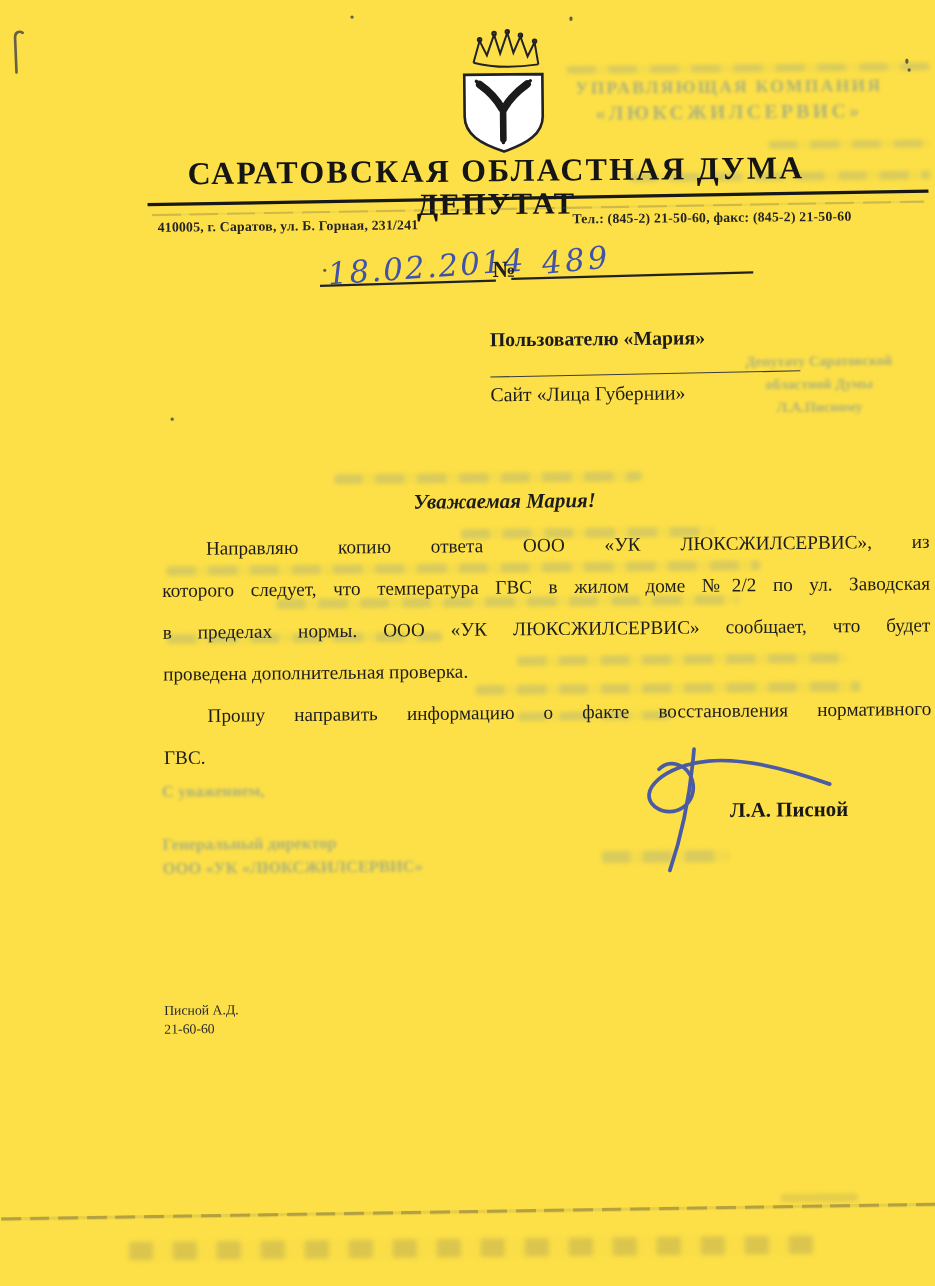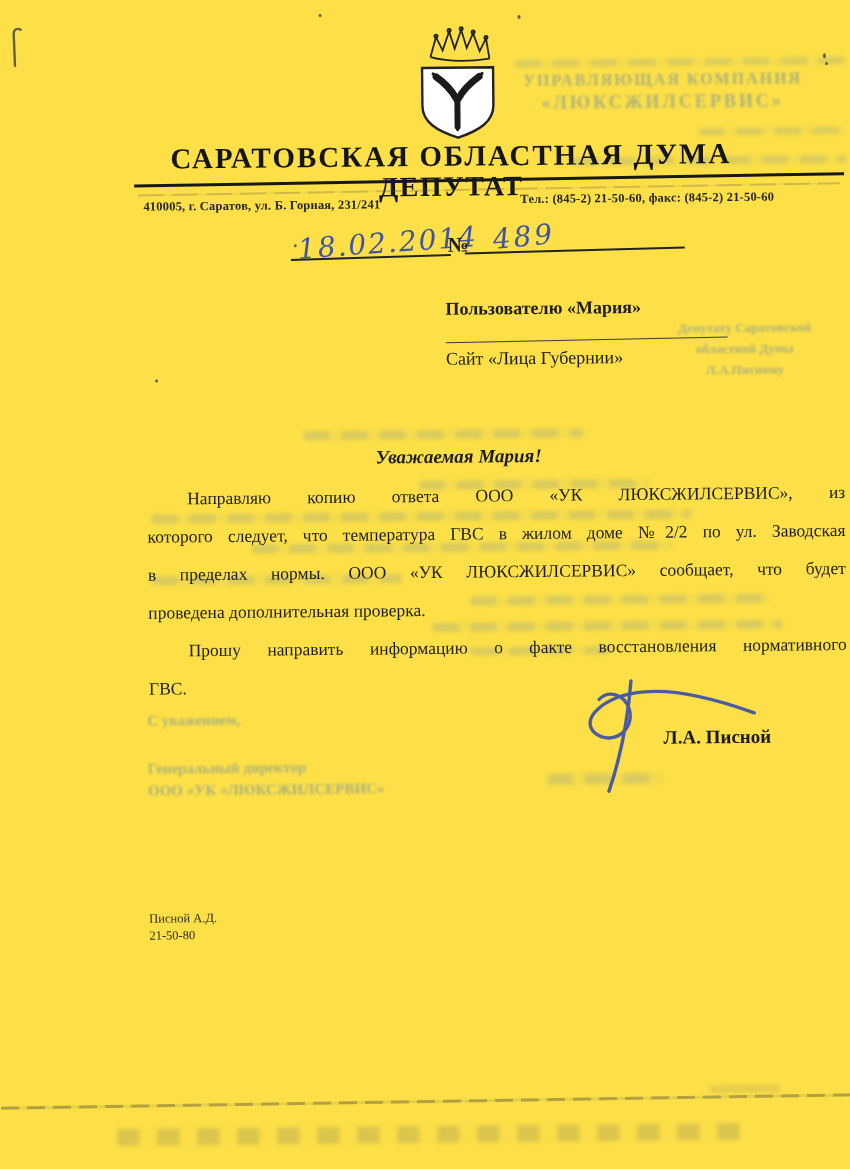--- a/index.html
+++ b/index.html
@@ -154,21 +154,21 @@
     <svg class="abs sig-svg" width="230" height="125" viewBox="0 0 230 125">
       <g fill="none" stroke="#3c50ac" stroke-width="3.4" stroke-linecap="round" opacity="0.92">
         <path d="M 205,40 C 170,27 130,15 95,18 C 55,21 29,45 46,59 C 63,72 86,56 80,35 C 76,21 60,15 50,25"></path>
         <path d="M 82,7 C 79,40 72,80 59,117"></path>
       </g>
     </svg>
     <div class="abs sig-name">Л.А. Писной</div>
 
     <div class="abs exec">
       <div>Писной А.Д.</div>
-      <div>21-50-80</div>
+      <div>21-60-60</div>
     </div>
 
     <svg class="abs" style="left:12px;top:20px;" width="24" height="56" viewBox="0 0 24 56">
       <path d="M 8,42 L 7,10 C 7,5 11,4 14,6" fill="none" stroke="#4a4a4a" stroke-width="2.4" stroke-linecap="round" opacity=".85"></path>
     </svg>
     <div class="abs speck" style="left:324px;top:13px;width:3px;height:3px;"></div>
     <div class="abs speck" style="left:523px;top:16px;width:3px;height:4px;"></div>
     <div class="abs speck" style="left:828px;top:57px;width:3px;height:5px;"></div>
     <div class="abs speck" style="left:830px;top:66px;width:3px;height:3px;"></div>
     <div class="abs speck" style="left:157px;top:377px;width:3px;height:3px;"></div>

